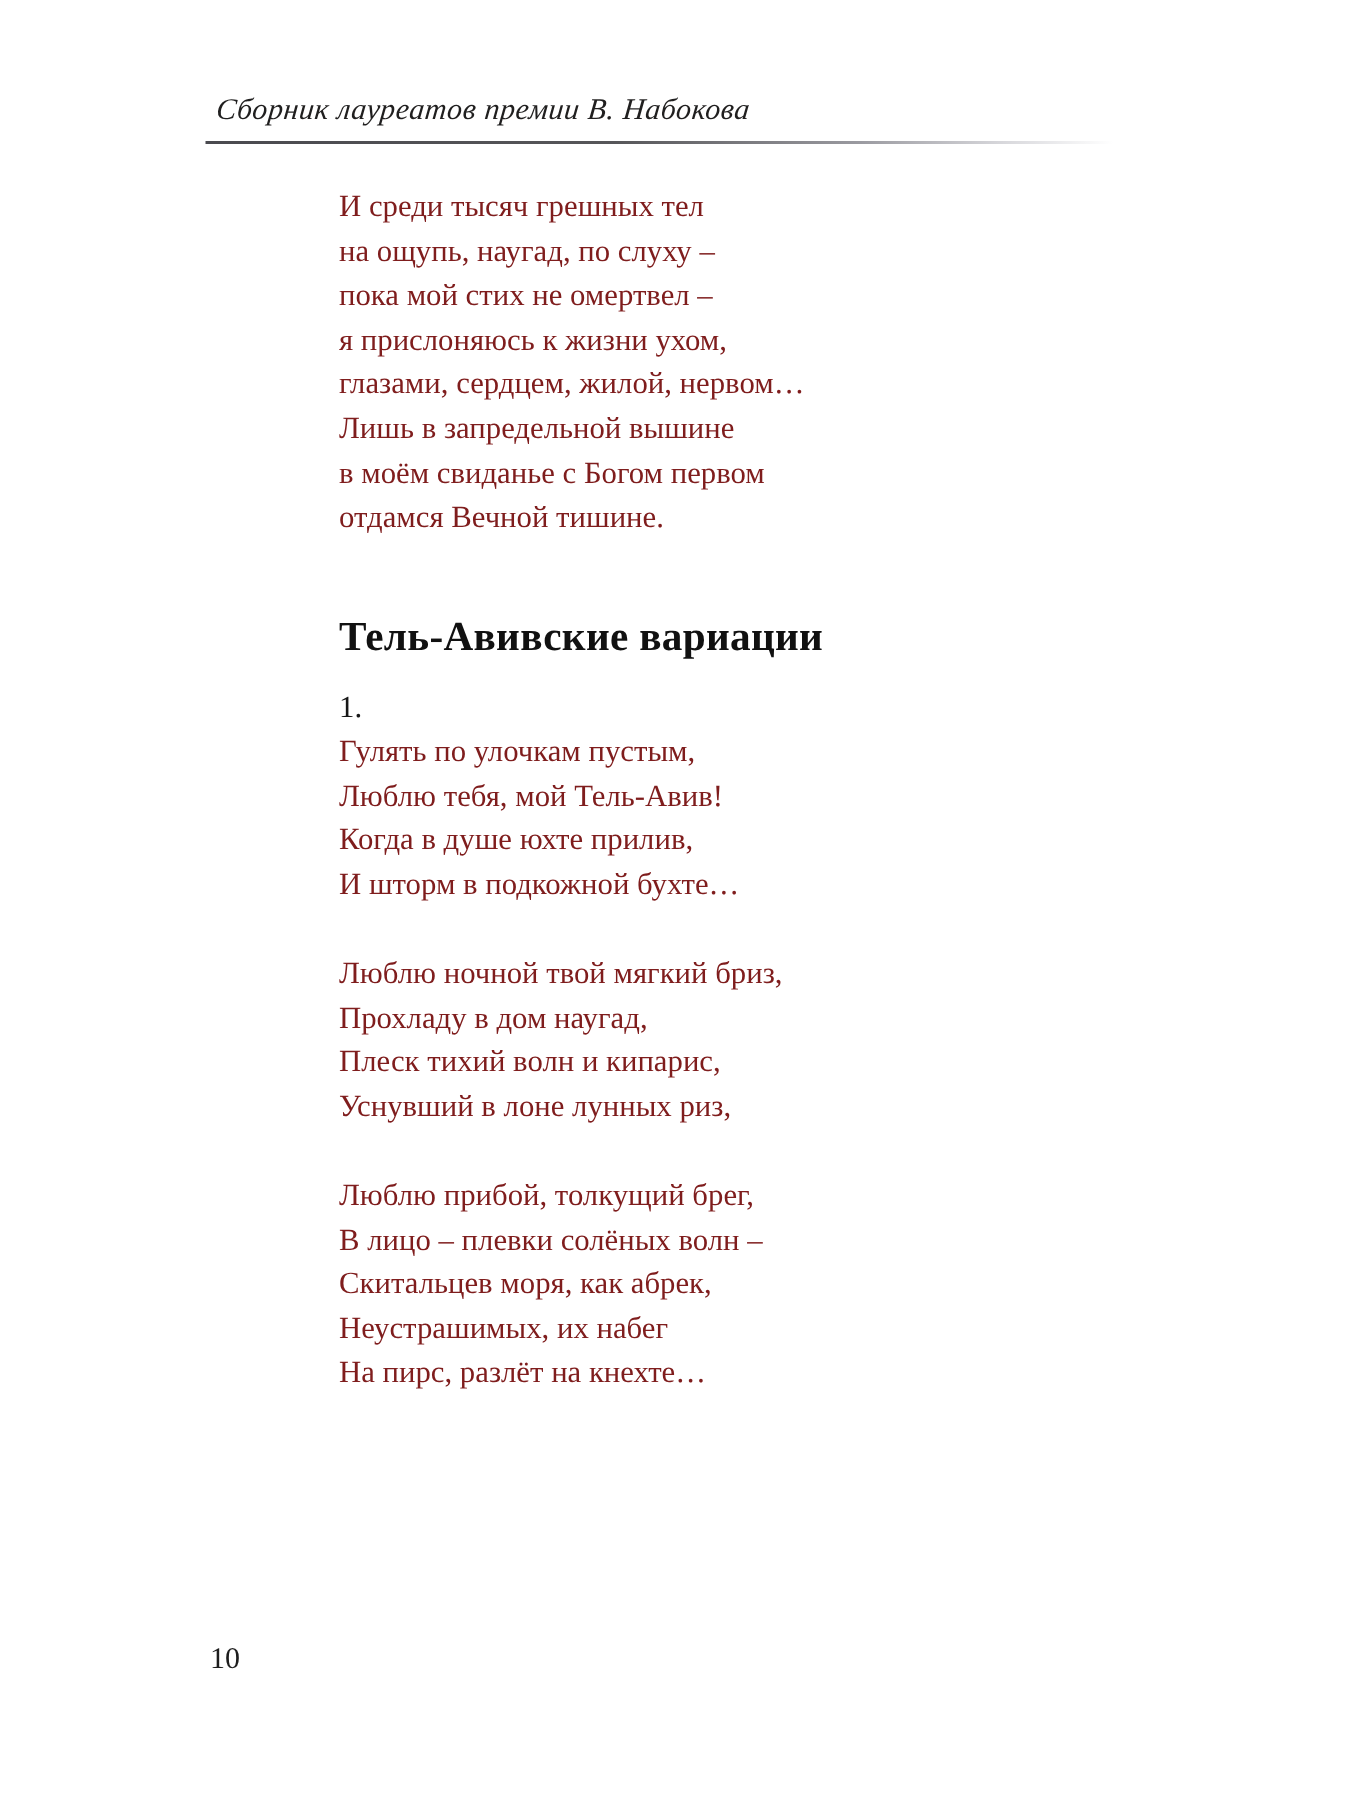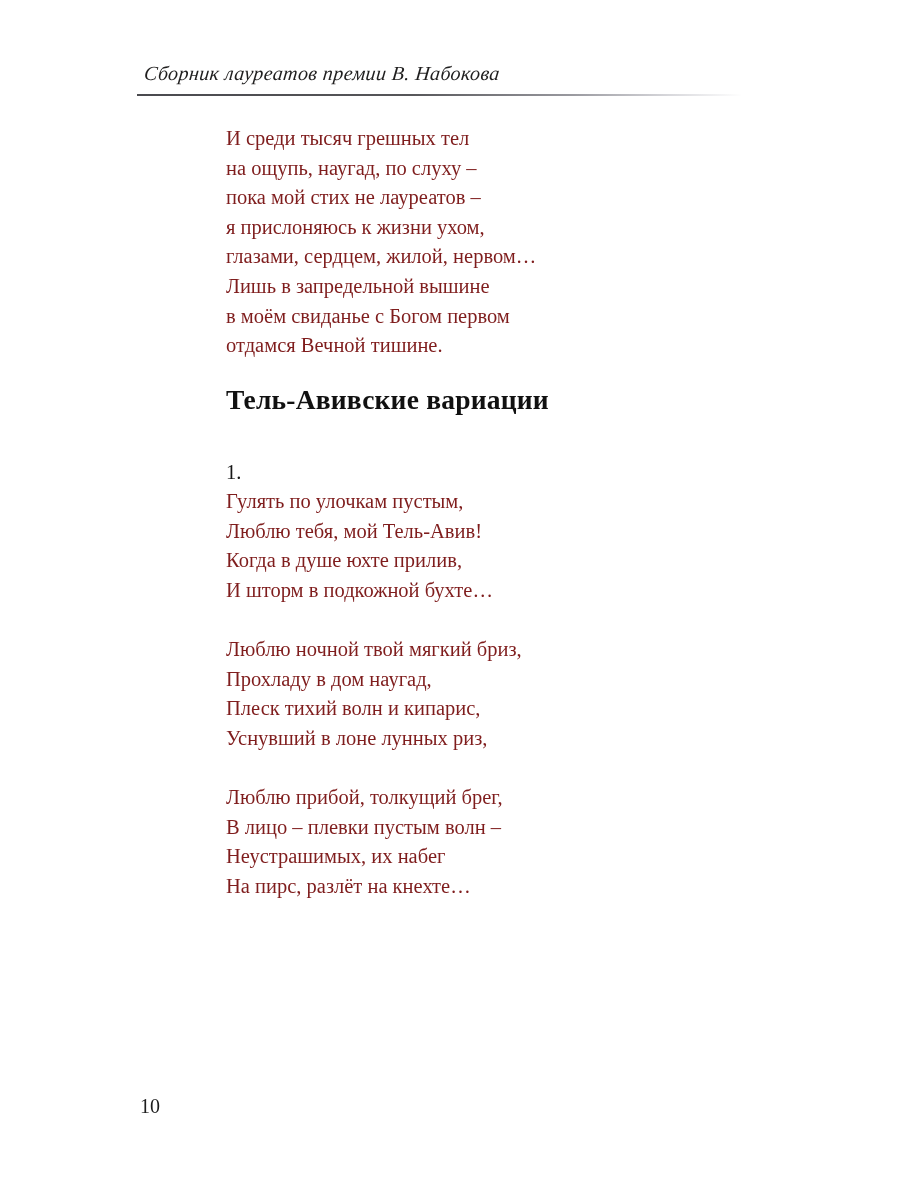--- a/index.html
+++ b/index.html
@@ -73,21 +73,21 @@
   }
 
   .stanza-gap {
     height: 29.6px;
   }
 
   
   .poem-title {
     position: absolute;
     left: 226px;
-    top: 384px;
+    top: 408px;
     font-size: 27.5px;
     font-weight: bold;
     letter-spacing: 0.2px;
     color: #111111;
     white-space: nowrap;
   }
 
   
   .section-number {
     position: absolute;
@@ -121,21 +121,21 @@
 
   <div class="running-head">
     <span class="running-head-text">Сборник лауреатов премии В. Набокова</span>
   </div>
   <div class="head-rule"></div>
 
   <div class="text-column">
     <div class="stanza">
       <div class="verse-line">И среди тысяч грешных тел</div>
       <div class="verse-line">на ощупь, наугад, по слуху –</div>
-      <div class="verse-line">пока мой стих не лауреатов –</div>
+      <div class="verse-line">пока мой стих не омертвел –</div>
       <div class="verse-line">я прислоняюсь к жизни ухом,</div>
       <div class="verse-line">глазами, сердцем, жилой, нервом…</div>
       <div class="verse-line">Лишь в запредельной вышине</div>
       <div class="verse-line">в моём свиданье с Богом первом</div>
       <div class="verse-line">отдамся Вечной тишине.</div>
     </div>
   </div>
 
   <div class="poem-title">Тель-Авивские вариации</div>
 
@@ -156,21 +156,22 @@
       <div class="verse-line">Люблю ночной твой мягкий бриз,</div>
       <div class="verse-line">Прохладу в дом наугад,</div>
       <div class="verse-line">Плеск тихий волн и кипарис,</div>
       <div class="verse-line">Уснувший в лоне лунных риз,</div>
     </div>
 
     <div class="stanza-gap"></div>
 
     <div class="stanza">
       <div class="verse-line">Люблю прибой, толкущий брег,</div>
-      <div class="verse-line">В лицо – плевки пустым волн –</div>
+      <div class="verse-line">В лицо – плевки солёных волн –</div>
+      <div class="verse-line">Скитальцев моря, как абрек,</div>
       <div class="verse-line">Неустрашимых, их набег</div>
       <div class="verse-line">На пирс, разлёт на кнехте…</div>
     </div>
 
   </div>
 
   <div class="folio">10</div>
 
 </div>
 

